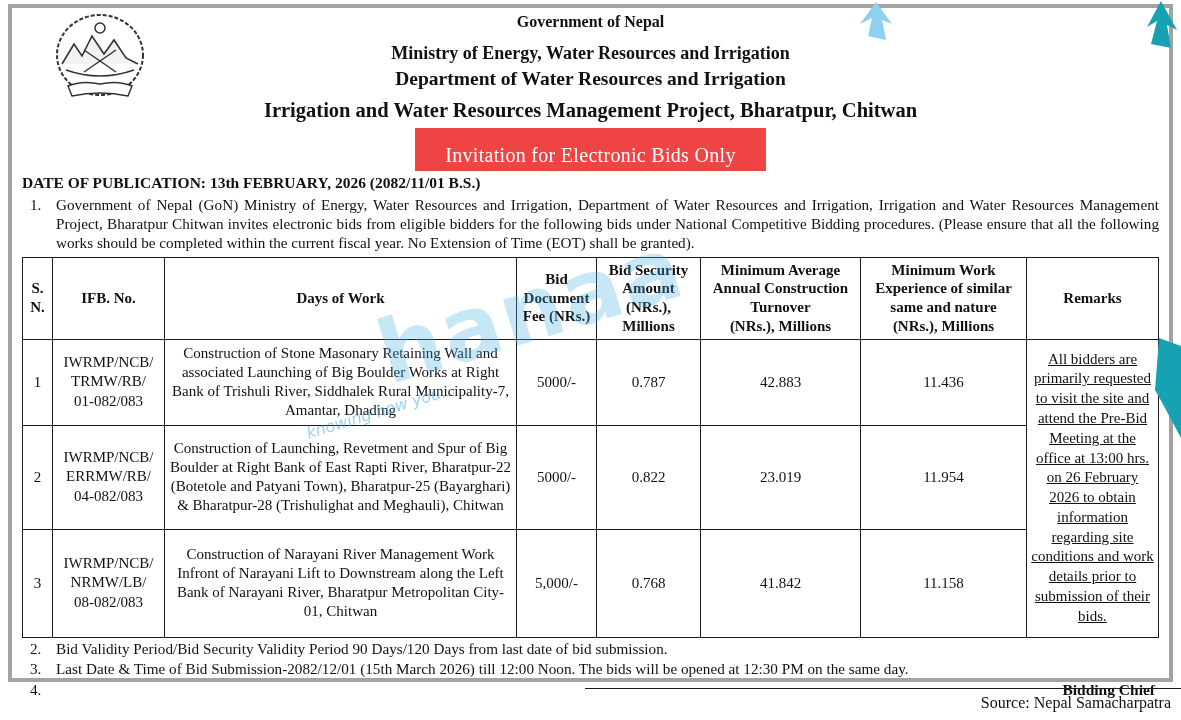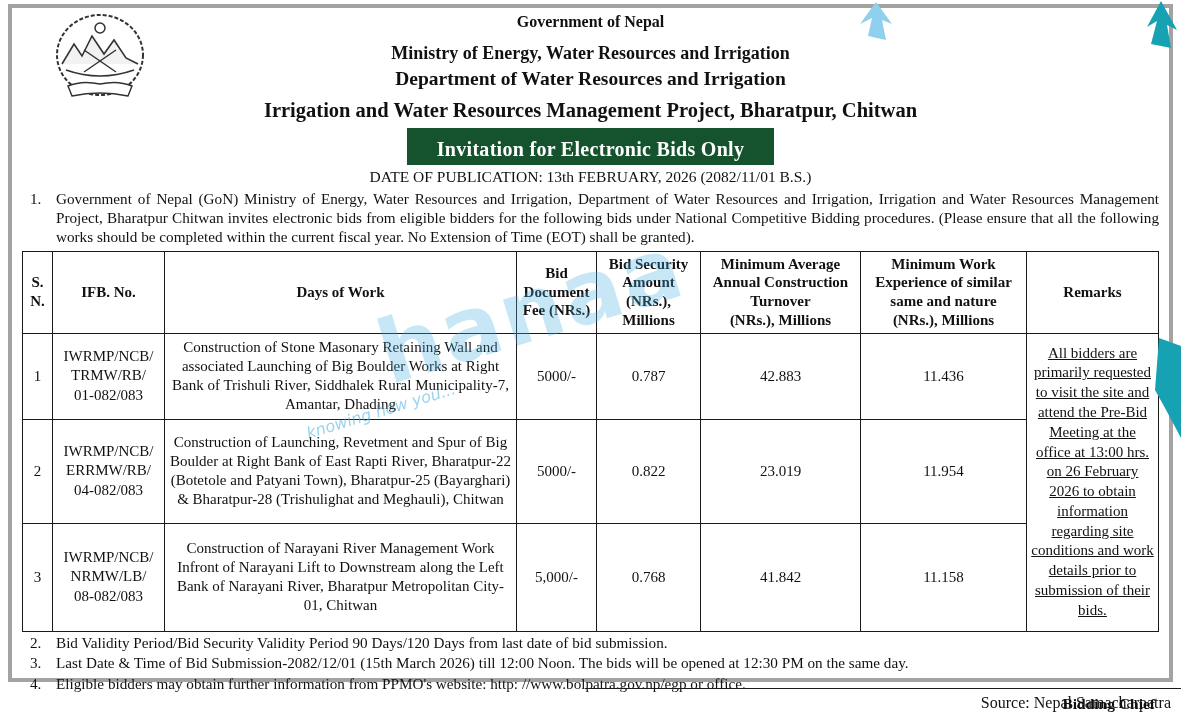--- a/index.html
+++ b/index.html
@@ -14,24 +14,24 @@
     border:4px solid #a3a3a3; padding:5px 10px 3px; background:#fff;
   }
   
   .hdr { text-align:center; font-weight:bold; line-height:1.15; }
   .hdr-gov      { font-size:16px; }
   .hdr-ministry { font-size:18px; margin-top:12px; }
   .hdr-dept     { font-size:19.5px; margin-top:4px; }
   .hdr-project  { font-size:20.5px; margin-top:8px; }
   .banner-wrap  { text-align:center; margin:6px 0 3px; }
   .banner {
-    display:inline-block; background:#14532d; color:#fff; font-weight:bold;
-    font-size:20px; padding:10px 30px 4px; letter-spacing:0.3px;
-  }
-  .pub { text-align:center; font-weight:normal; font-size:15.5px; margin:1px 0 4px; }
+    display:inline-block; background:#ef4444; color:#fff; font-weight:normal;
+    font-size:20px; padding:16px 30px 4px; letter-spacing:0.3px;
+  }
+  .pub { text-align:left; font-weight:bold; font-size:15.5px; margin:1px 0 4px; }
 
   
   .num-item { position:relative; padding-left:34px; font-size:15.2px; line-height:1.24; text-align:justify; }
   .num-item .num { position:absolute; left:8px; }
   .notes .num-item { margin-top:2px; text-align:left; }
 
   
   table.tender {
     width:100%; border-collapse:collapse; table-layout:fixed; margin-top:4px;
   }
@@ -182,21 +182,20 @@
     <div class="num-item">
       <span class="num">2.</span>
       <span>Bid Validity Period/Bid Security Validity Period 90 Days/120 Days from last date of bid submission.</span>
     </div>
     <div class="num-item">
       <span class="num">3.</span>
       <span>Last Date &amp; Time of Bid Submission-2082/12/01 (15th March 2026) till 12:00 Noon. The bids will be opened at 12:30 PM on the same day.</span>
     </div>
     <div class="num-item">
       <span class="num">4.</span>
-      <span>Eligible bidders may obtain further information from PPMO's website: http: //www.bolpatra.gov.np/egp or office.</span>
     </div>
   </div>
 
   <div class="sig">Bidding Chief</div>
 
   <div class="watermark">
     <div class="wm-main">hanaa</div>
     <div class="wm-sub">knowing how you...</div>
   </div>
 

